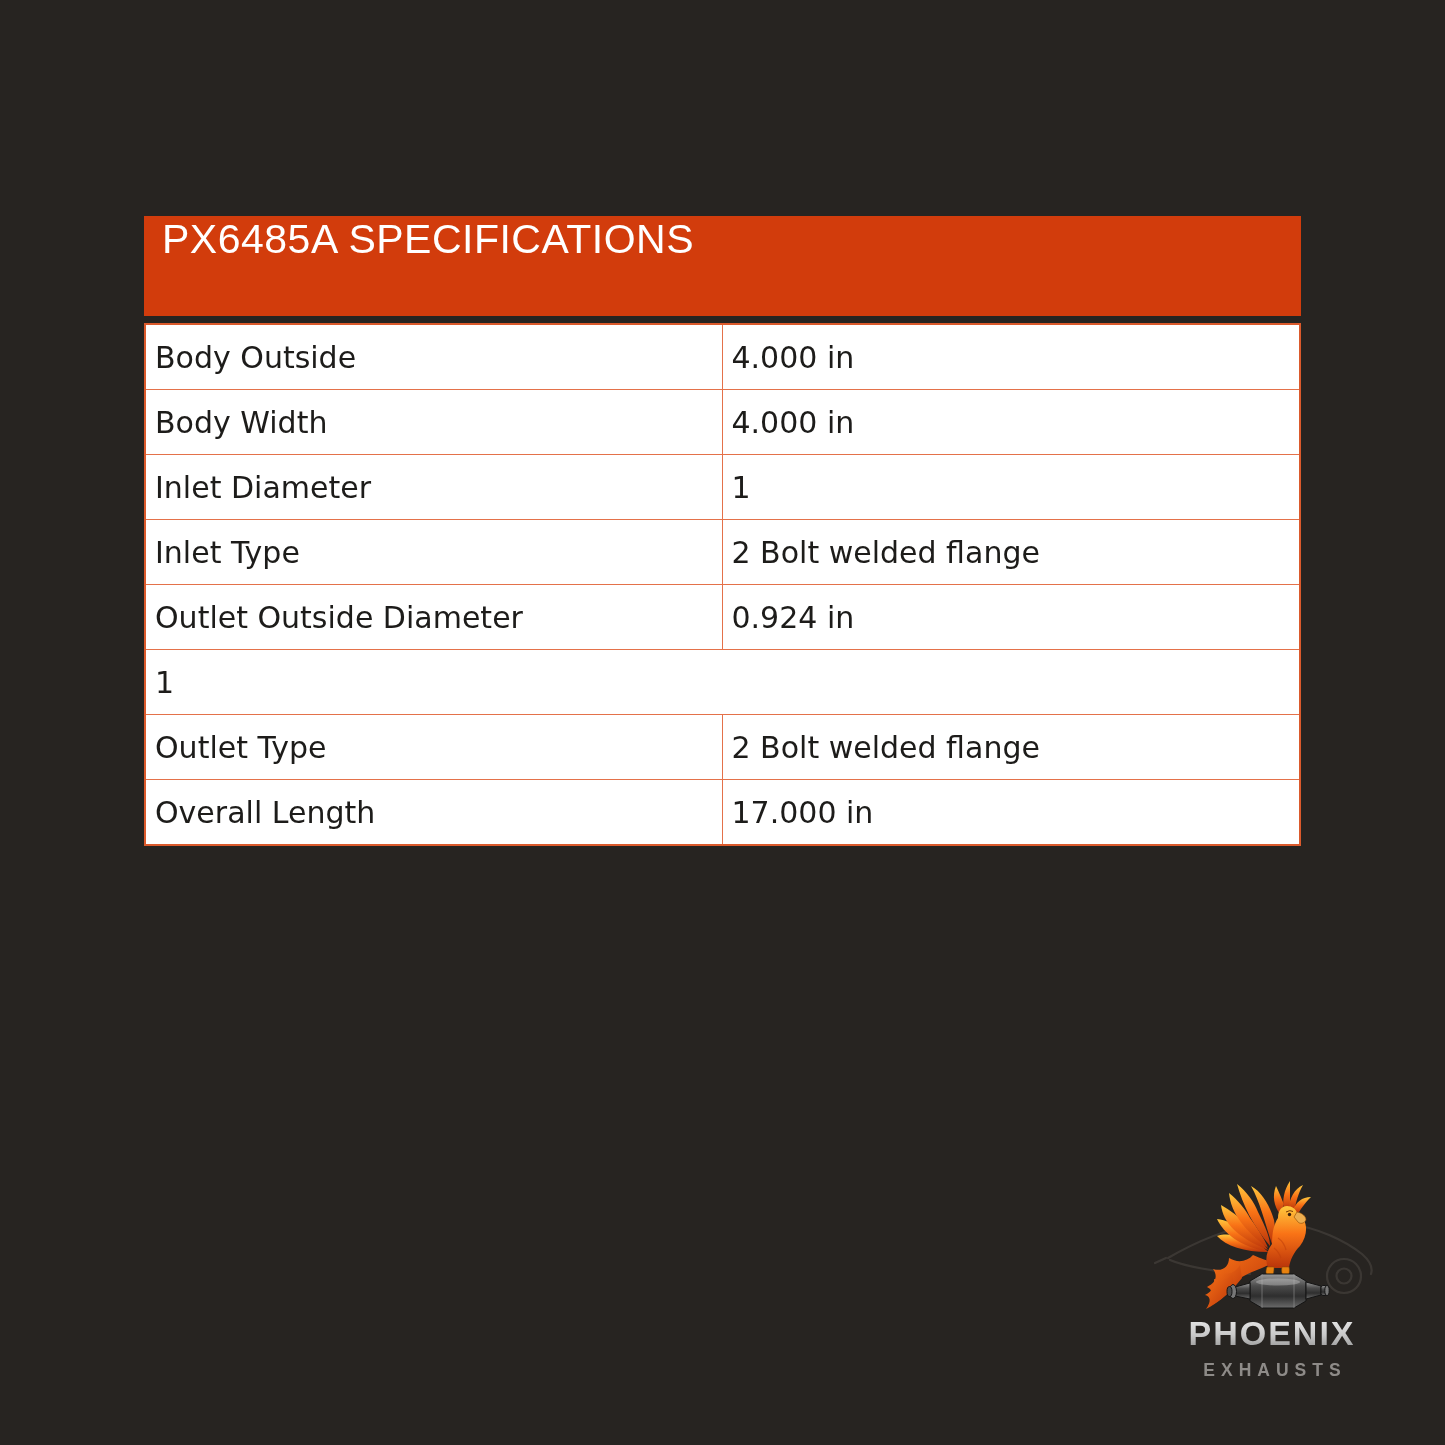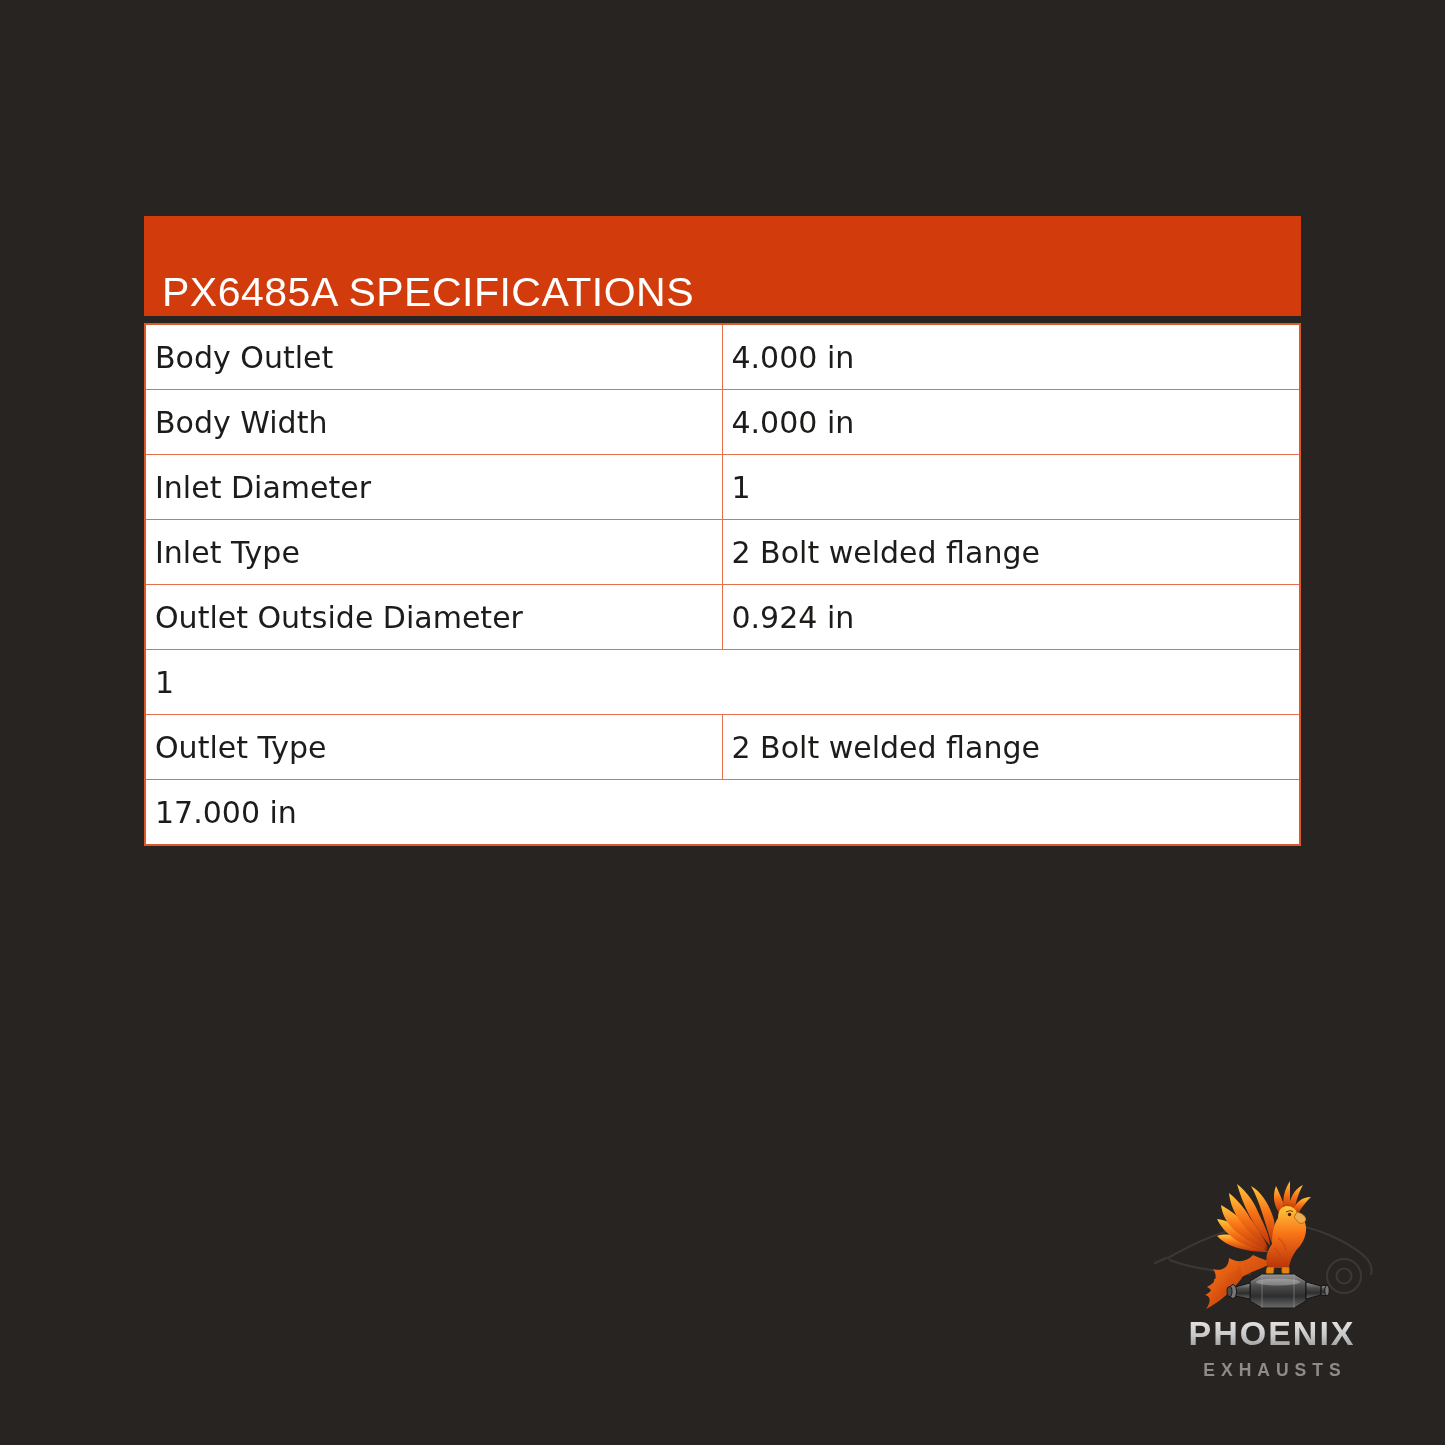--- a/index.html
+++ b/index.html
@@ -5,21 +5,21 @@
   html,body{margin:0;padding:0}
   body{
     width:1445px;height:1445px;position:relative;overflow:hidden;
     background:var(--page-bg,#272421);
     font-family:"DejaVu Sans",sans-serif;
   }
   
   .spec-card{position:absolute;left:144px;top:216px;width:1157px}
   .spec-header{
     height:100px;background:var(--header-bg,#D23C0C);
-    display:flex;align-items:flex-end;padding-left:18px;box-sizing:border-box;
+    display:flex;align-items:flex-start;padding-left:18px;box-sizing:border-box;
   }
   .spec-title{
     margin:0;font-family:"Liberation Sans",sans-serif;font-weight:400;
     font-size:41px;color:var(--header-text,#FFFFFF);letter-spacing:.5px;white-space:nowrap;
   }
   .spec-table{
     margin-top:7px;
     border:2px solid var(--table-outer-border,#DB5A2C);
     background:var(--cell-bg,#FFFFFF);
   }
@@ -48,21 +48,21 @@
 </style>
 </head>
 <body>
 
 <div class="spec-card">
   <div class="spec-header">
     <h1 class="spec-title">PX6485A SPECIFICATIONS</h1>
   </div>
   <div class="spec-table">
   <div class="spec-row">
-    <div class="cell label">Body Outlet</div>
+    <div class="cell label">Body Outside</div>
     <div class="cell value">4.000 in</div>
   </div>
 
 
   <div class="spec-row">
     <div class="cell label">Body Width</div>
     <div class="cell value">4.000 in</div>
   </div>
 
   <div class="spec-row">
@@ -83,20 +83,21 @@
   <div class="spec-row">
     <div class="cell value">1</div>
   </div>
 
   <div class="spec-row">
     <div class="cell label">Outlet Type</div>
     <div class="cell value">2 Bolt welded flange</div>
   </div>
 
   <div class="spec-row">
+    <div class="cell label">Overall Length</div>
     <div class="cell value">17.000 in</div>
   </div>
 </div>
 </div>
 
 <div class="logo">
   <svg viewBox="0 0 300 256">
     <defs>
       <linearGradient id="gFlame" x1="0" y1="0" x2="0" y2="1">
         <stop offset="0" style="stop-color:var(--flame-light,#FFC83D)"></stop>

